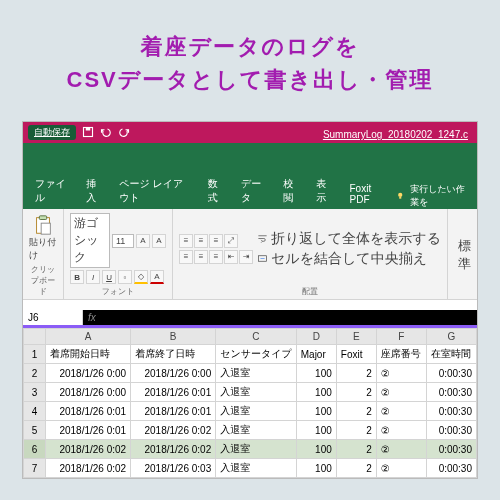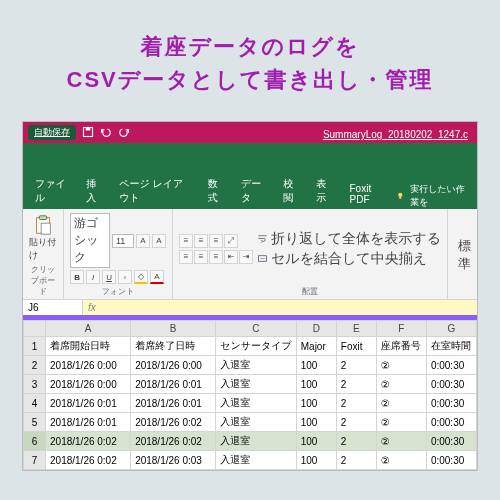--- a/index.html
+++ b/index.html
@@ -26,30 +26,30 @@
 .font-row { display: flex; gap: 2px; align-items: center; }
 .font-name { border: 1px solid #bbb; background: #fff; padding: 1px 3px; font-size: 12px; width: 40px; }
 .font-size { border: 1px solid #bbb; background: #fff; padding: 1px 3px; font-size: 9px; width: 22px; }
 .mini-btn { width: 14px; height: 14px; border: 1px solid #d4d4d4; background: #f8f8f8; display: flex; align-items: center; justify-content: center; font-size: 8px; cursor: pointer; }
 .align-group { display: flex; flex-direction: column; gap: 2px; }
 .align-row { display: flex; gap: 1px; }
 .wrap-merge { display: flex; flex-direction: column; gap: 2px; font-size: 14px; }
 .wrap-merge-item { display: flex; align-items: center; gap: 3px; cursor: pointer; white-space: nowrap; }
 .wrap-merge-item svg { width: 11px; height: 11px; flex-shrink: 0; }
 .num-label { font-size: 13px; padding-left: 4px; }
-.formula-bar { display: flex; border-bottom: 5px solid #8b5cf6; background: #fef9c3; font-size: 10px; }
+.formula-bar { display: flex; border-bottom: 3px solid #8b5cf6; background: #000000; font-size: 10px; margin-top: 10px; }
 .name-box { width: 60px; border-right: 1px solid #d4d4d4; padding: 2px 5px; background: #fff; }
 .fx-area { padding: 2px 5px; color: #888; }
 .sheet { overflow: auto; background: #fff; }
 table { border-collapse: collapse; font-size: 10px; width: 100%; }
 th, td { border: 1px solid #d4d4d4; padding: 2px 4px; text-align: left; white-space: nowrap; }
 th { background: #e6e6e6; font-weight: normal; text-align: center; color: #444; }
 .row-header { background: #e6e6e6; text-align: center; width: 22px; }
 .corner { background: #e6e6e6; width: 22px; }
-td.num { text-align: left; }
+td.num { text-align: right; }
 tr.selected td, tr.selected .row-header { background: #d5e3cf; }
 tr.selected .row-header { background: #c8d8bf; }
 .col-A { width: 85px; } .col-B { width: 85px; } .col-C { width: 60px; } .col-D { width: 40px; } .col-E { width: 40px; } .col-F { width: 50px; } .col-G { width: 50px; }
 </style>
 </head>
 <body>
 
 <div class="heading">
   <span>着座データのログを</span><br>
   <span>CSVデータとして書き出し・管理</span>

